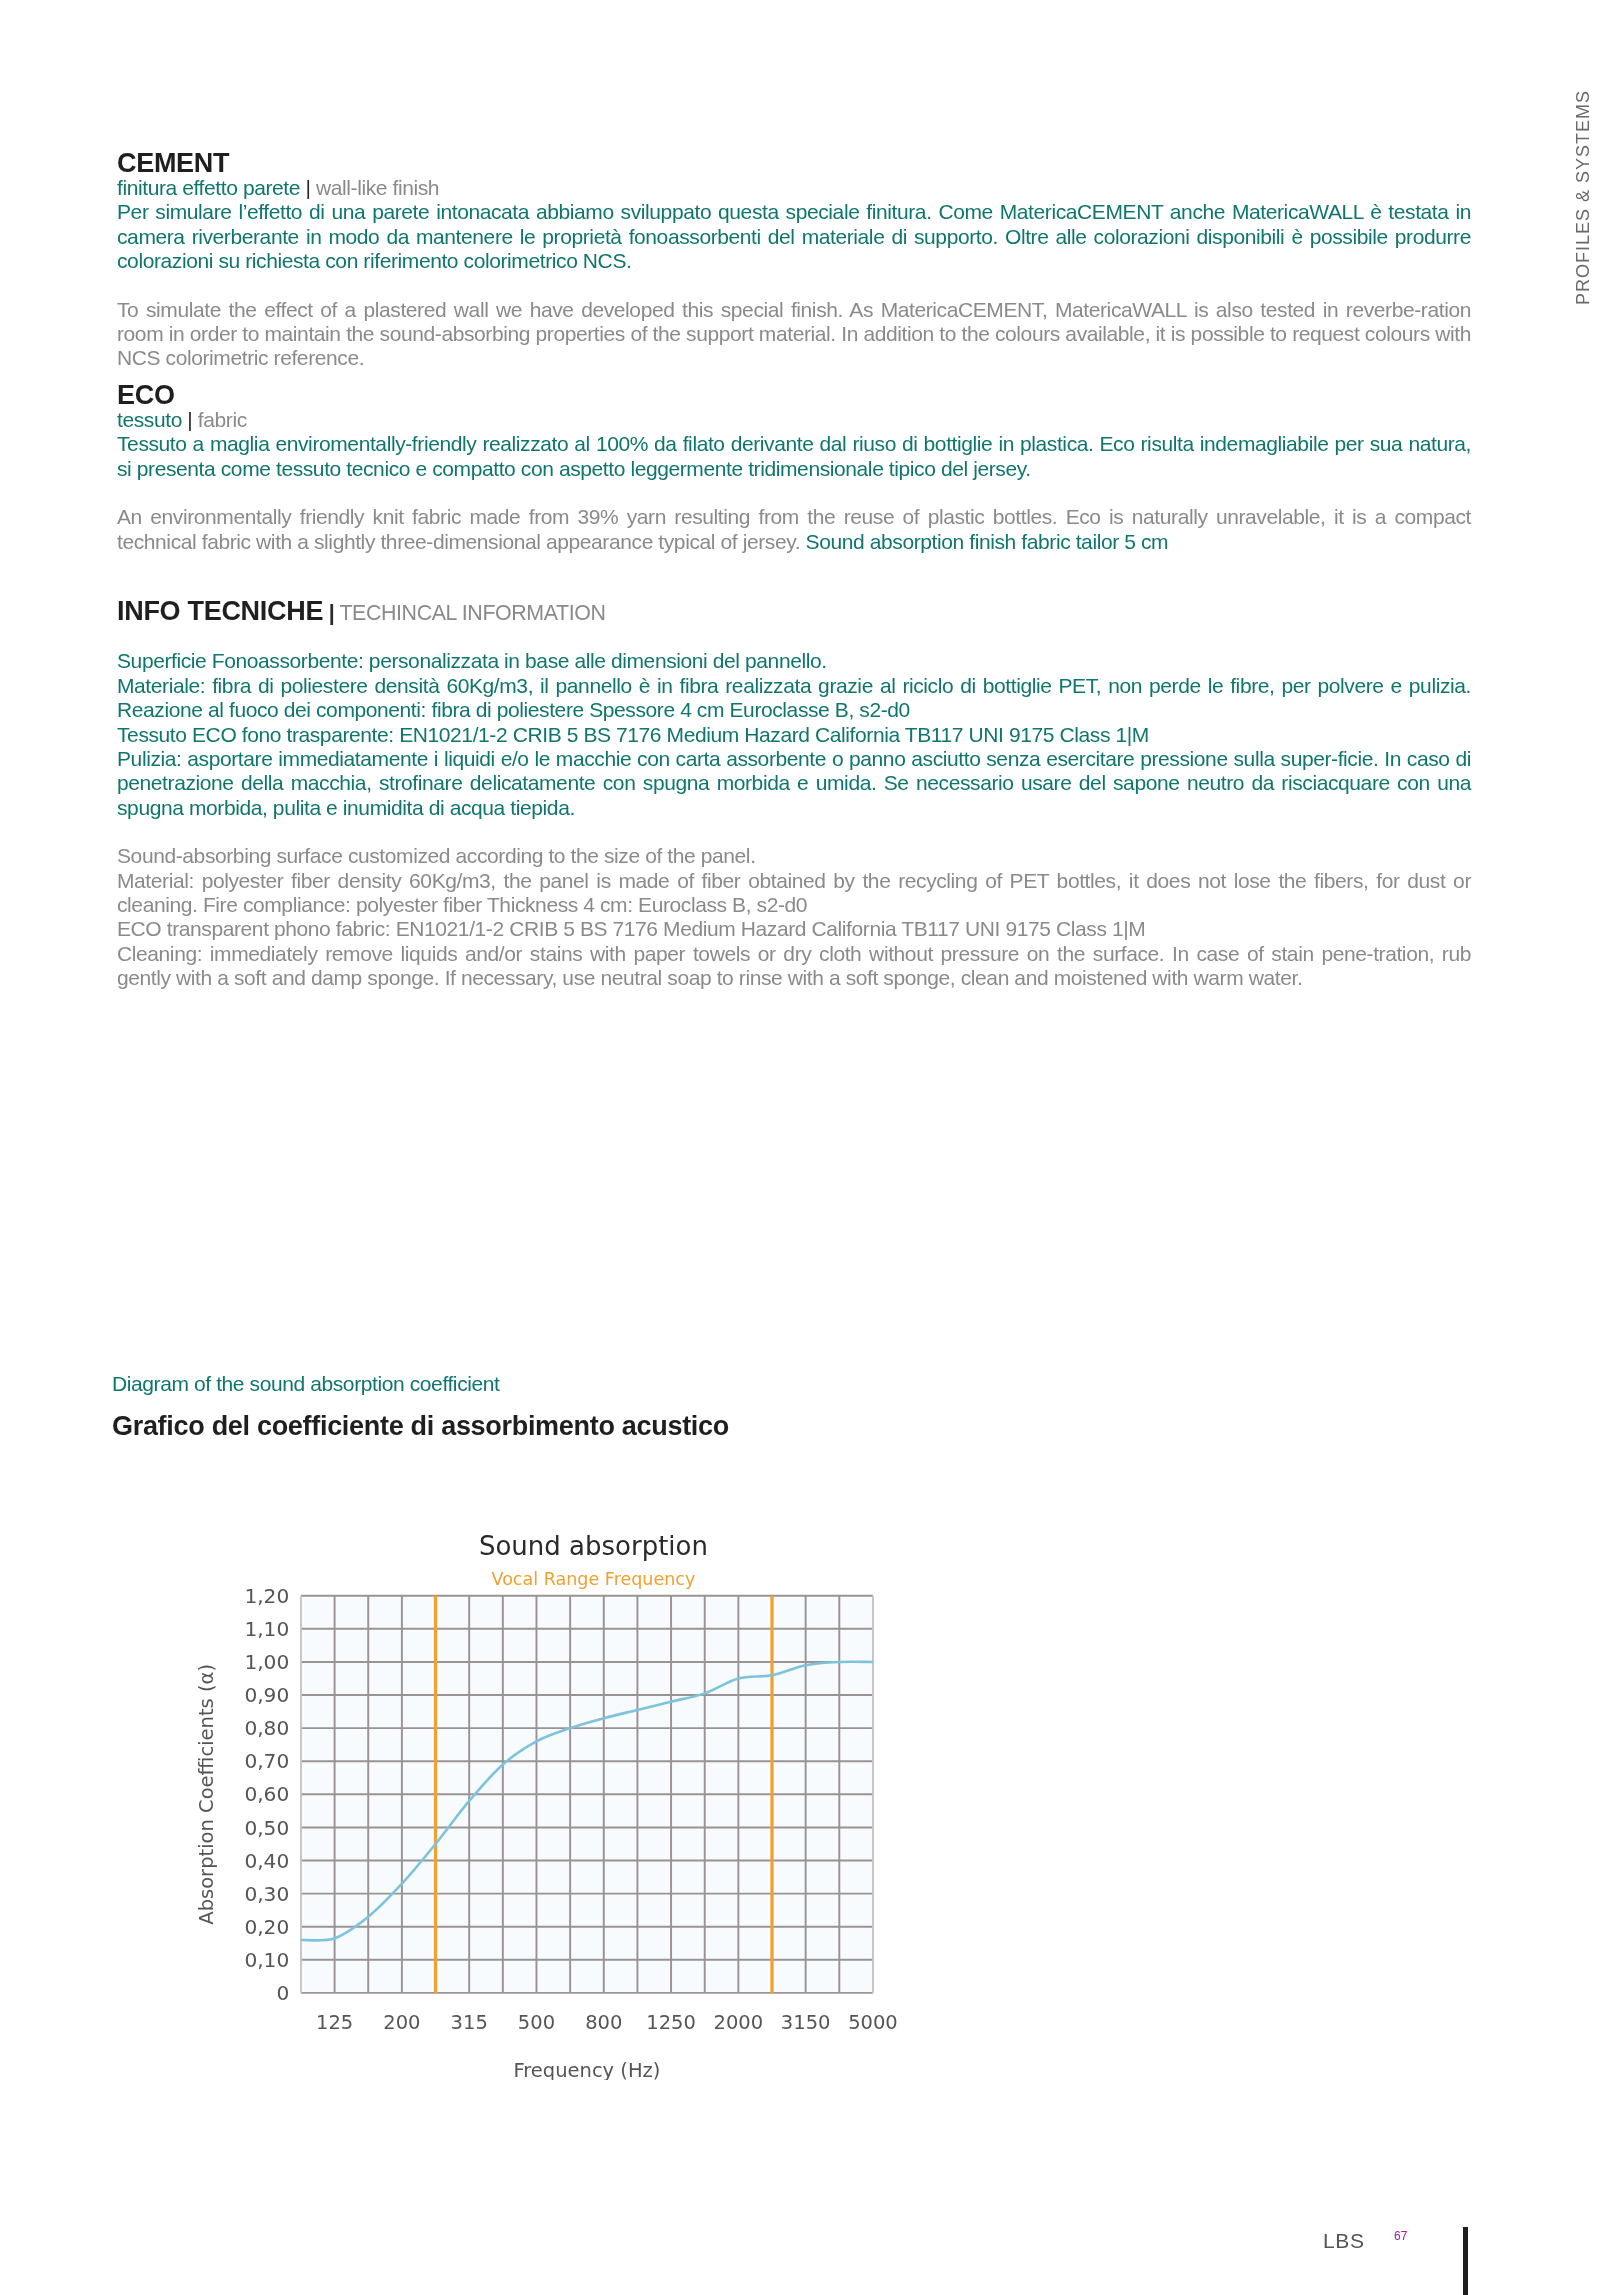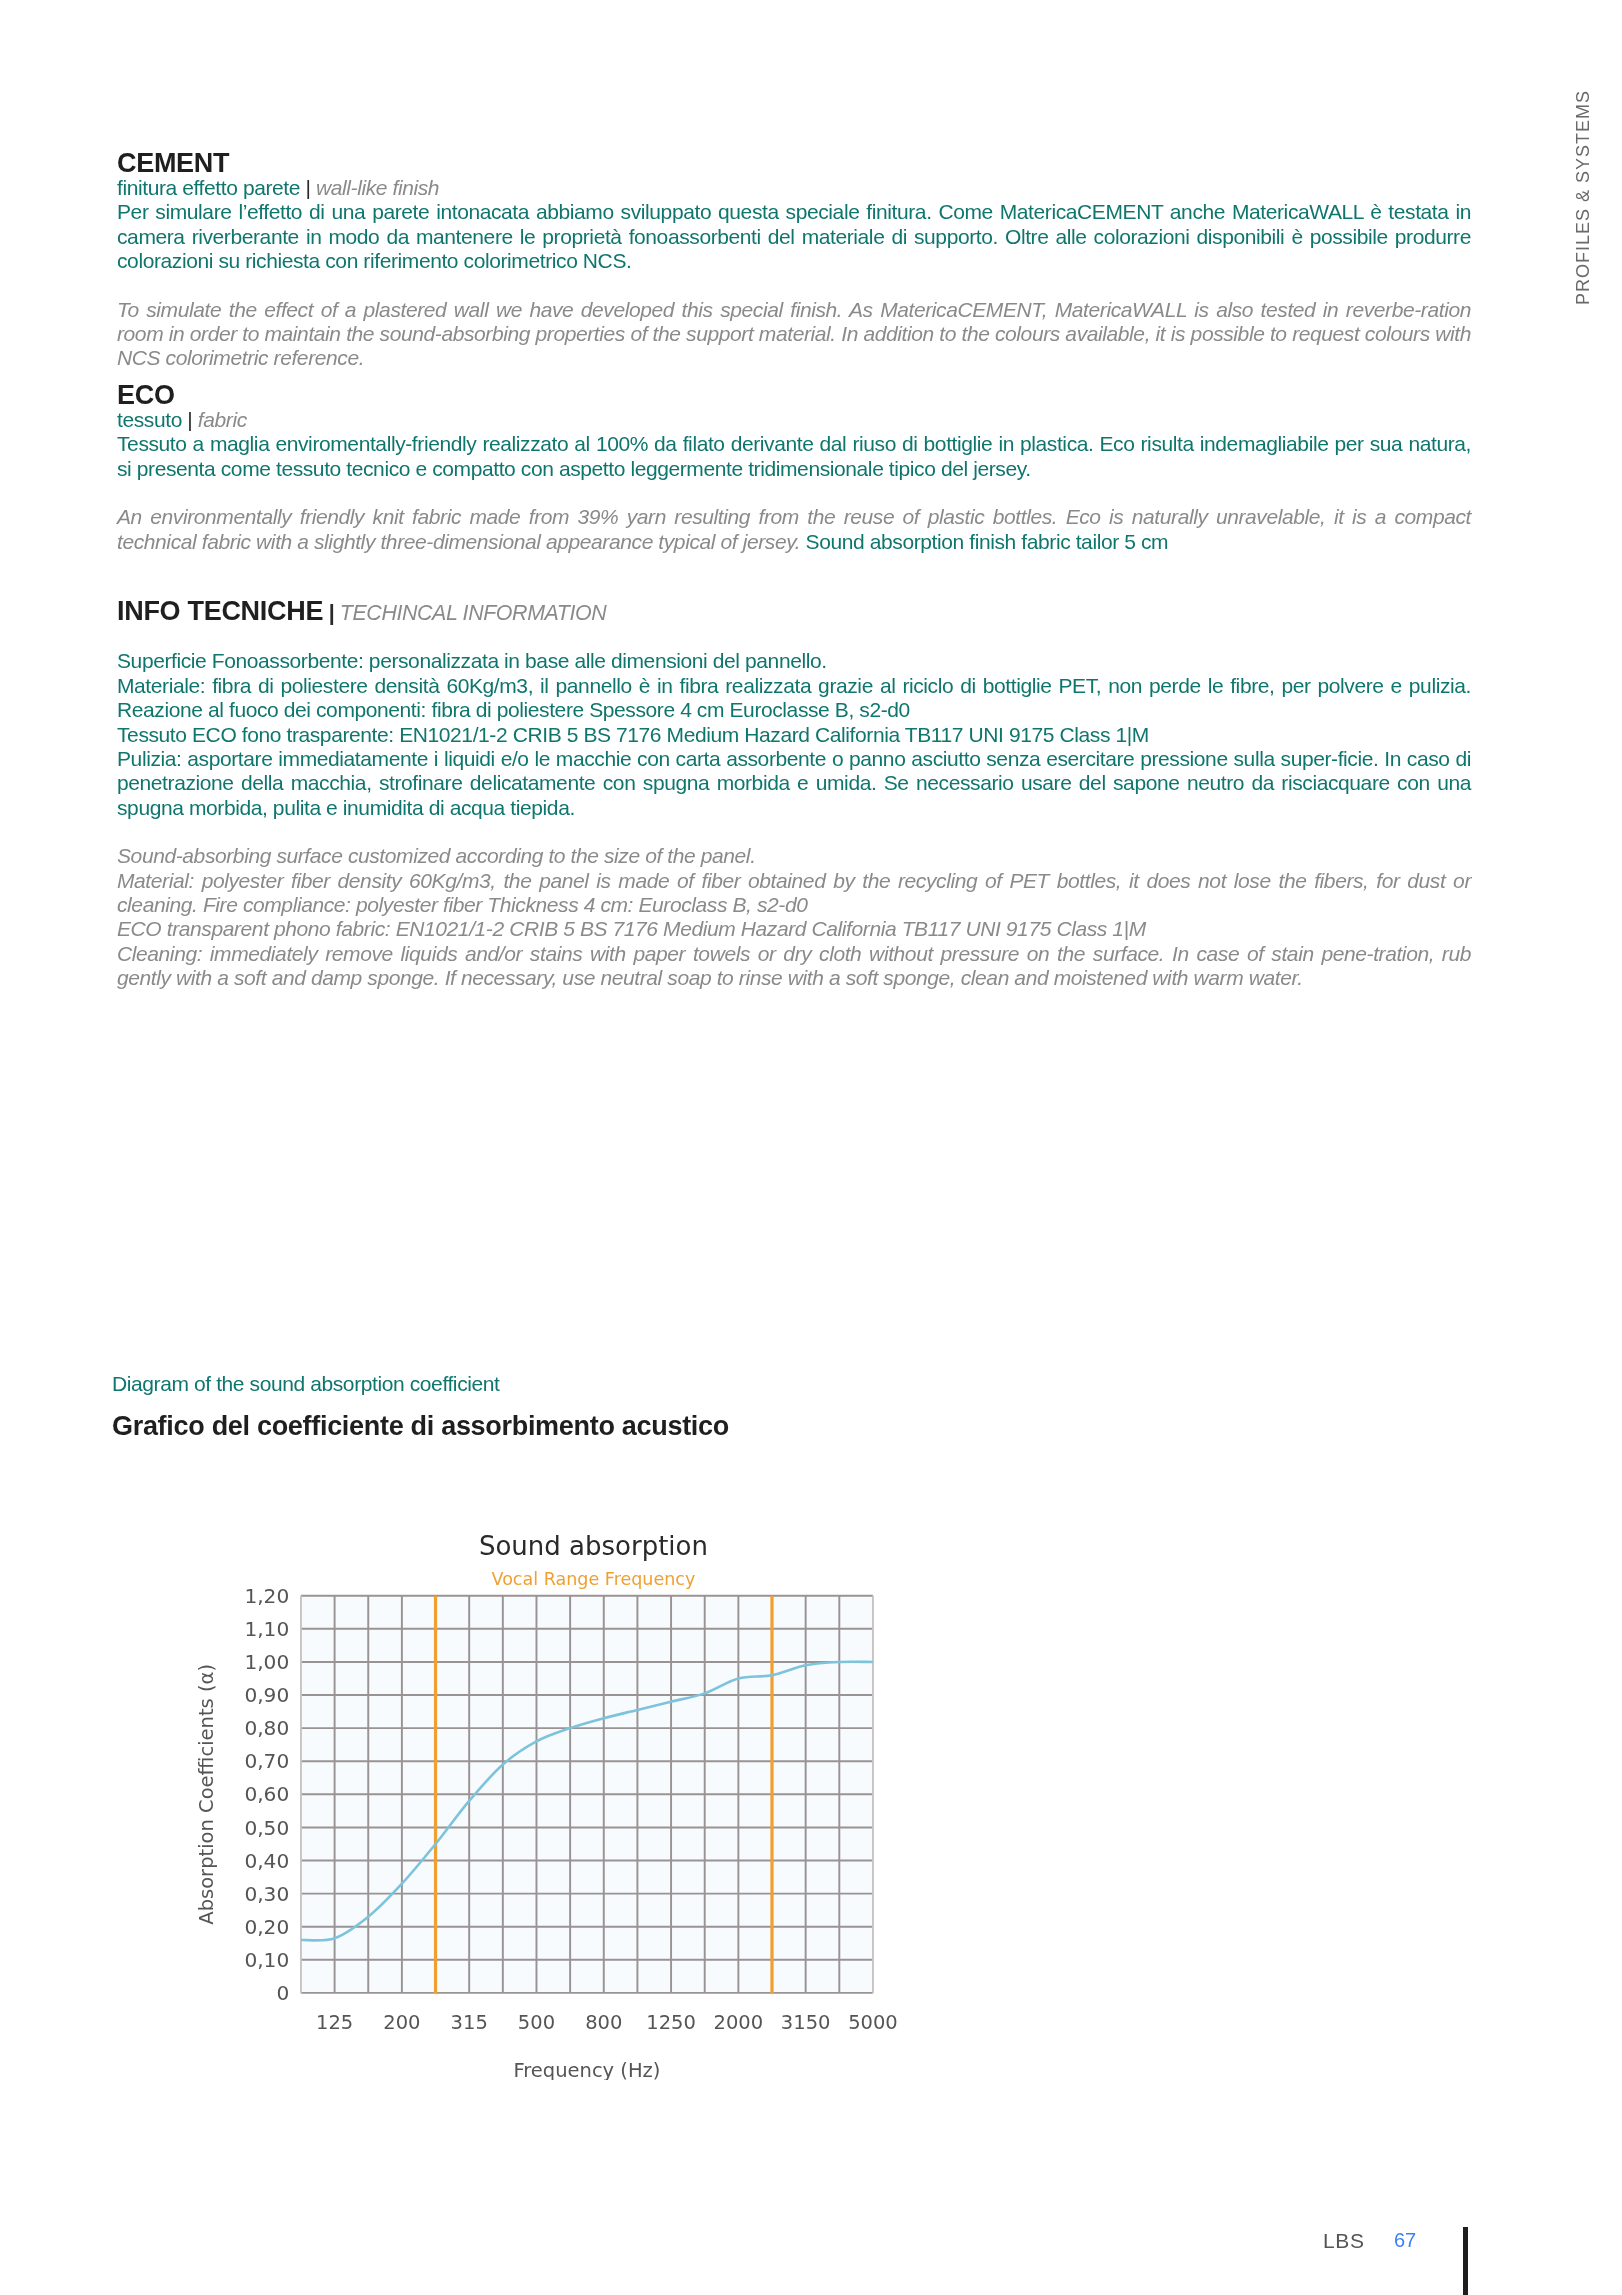--- a/index.html
+++ b/index.html
@@ -1,31 +1,31 @@
 <!DOCTYPE html>
 <html style="font-size:10.4px"><head>
 <meta charset="utf-8">
 <style>
   html, body { margin: 0; padding: 0; background: #ffffff; }
   body { width: 1623px; height: 2295px; position: relative; overflow: hidden;
          font-family: "Liberation Sans", "DejaVu Sans", sans-serif; color: #3a3a3a; }
   .abs { position: absolute; }
   .txt { font-size: 21px; line-height: 24.4px; letter-spacing: -0.4px; font-weight: 300; }
   .dark { color: #0f766e; }
-  .gray { color: #8a8a8a; font-style: italic; }
+  .gray { color: #8a8a8a; }
   .head { font-weight: 700; color: #1f1f1f; font-size: 27px; line-height: 25px; letter-spacing: -0.3px; }
   .block { left: 117px; width: 1354px; text-align: justify; }
   .block p { margin: 0; }
   .sep { color: #2a2a2a; }
   .side-label { left: 1573px; top: 84px; width: 26px; height: 221px; }
   .side-label span { position: absolute; left: 0; top: 221px; transform-origin: 0 0;
     transform: rotate(-90deg); white-space: nowrap; font-size: 18px; letter-spacing: 1px;
     color: #6a6a6a; font-weight: 300; }
   .footer-brand { left: 1323px; top: 2229px; font-size: 21px; color: #555; letter-spacing: 0.6px; }
-  .footer-page { left: 1394px; top: 2229px; font-size: 20px; color: #3b82f6; }
+  .footer-page { left: 1394px; top: 2229px; font-size: 12px; color: #a21caf; }
   .footer-bar { left: 1463px; top: 2227px; width: 5.2px; height: 68px; background: #1e1e1e; }
   .chart-title { left: 112px; top: 1414px; }
   .chart-sub { left: 112px; top: 1372px; }
   #chart-svg { position: absolute; left: 182px; top: 1521px; }
   .ax-text { font-family: "DejaVu Sans", sans-serif; }
 </style>
 </head>
 <body>
 
 <div class="abs side-label">

